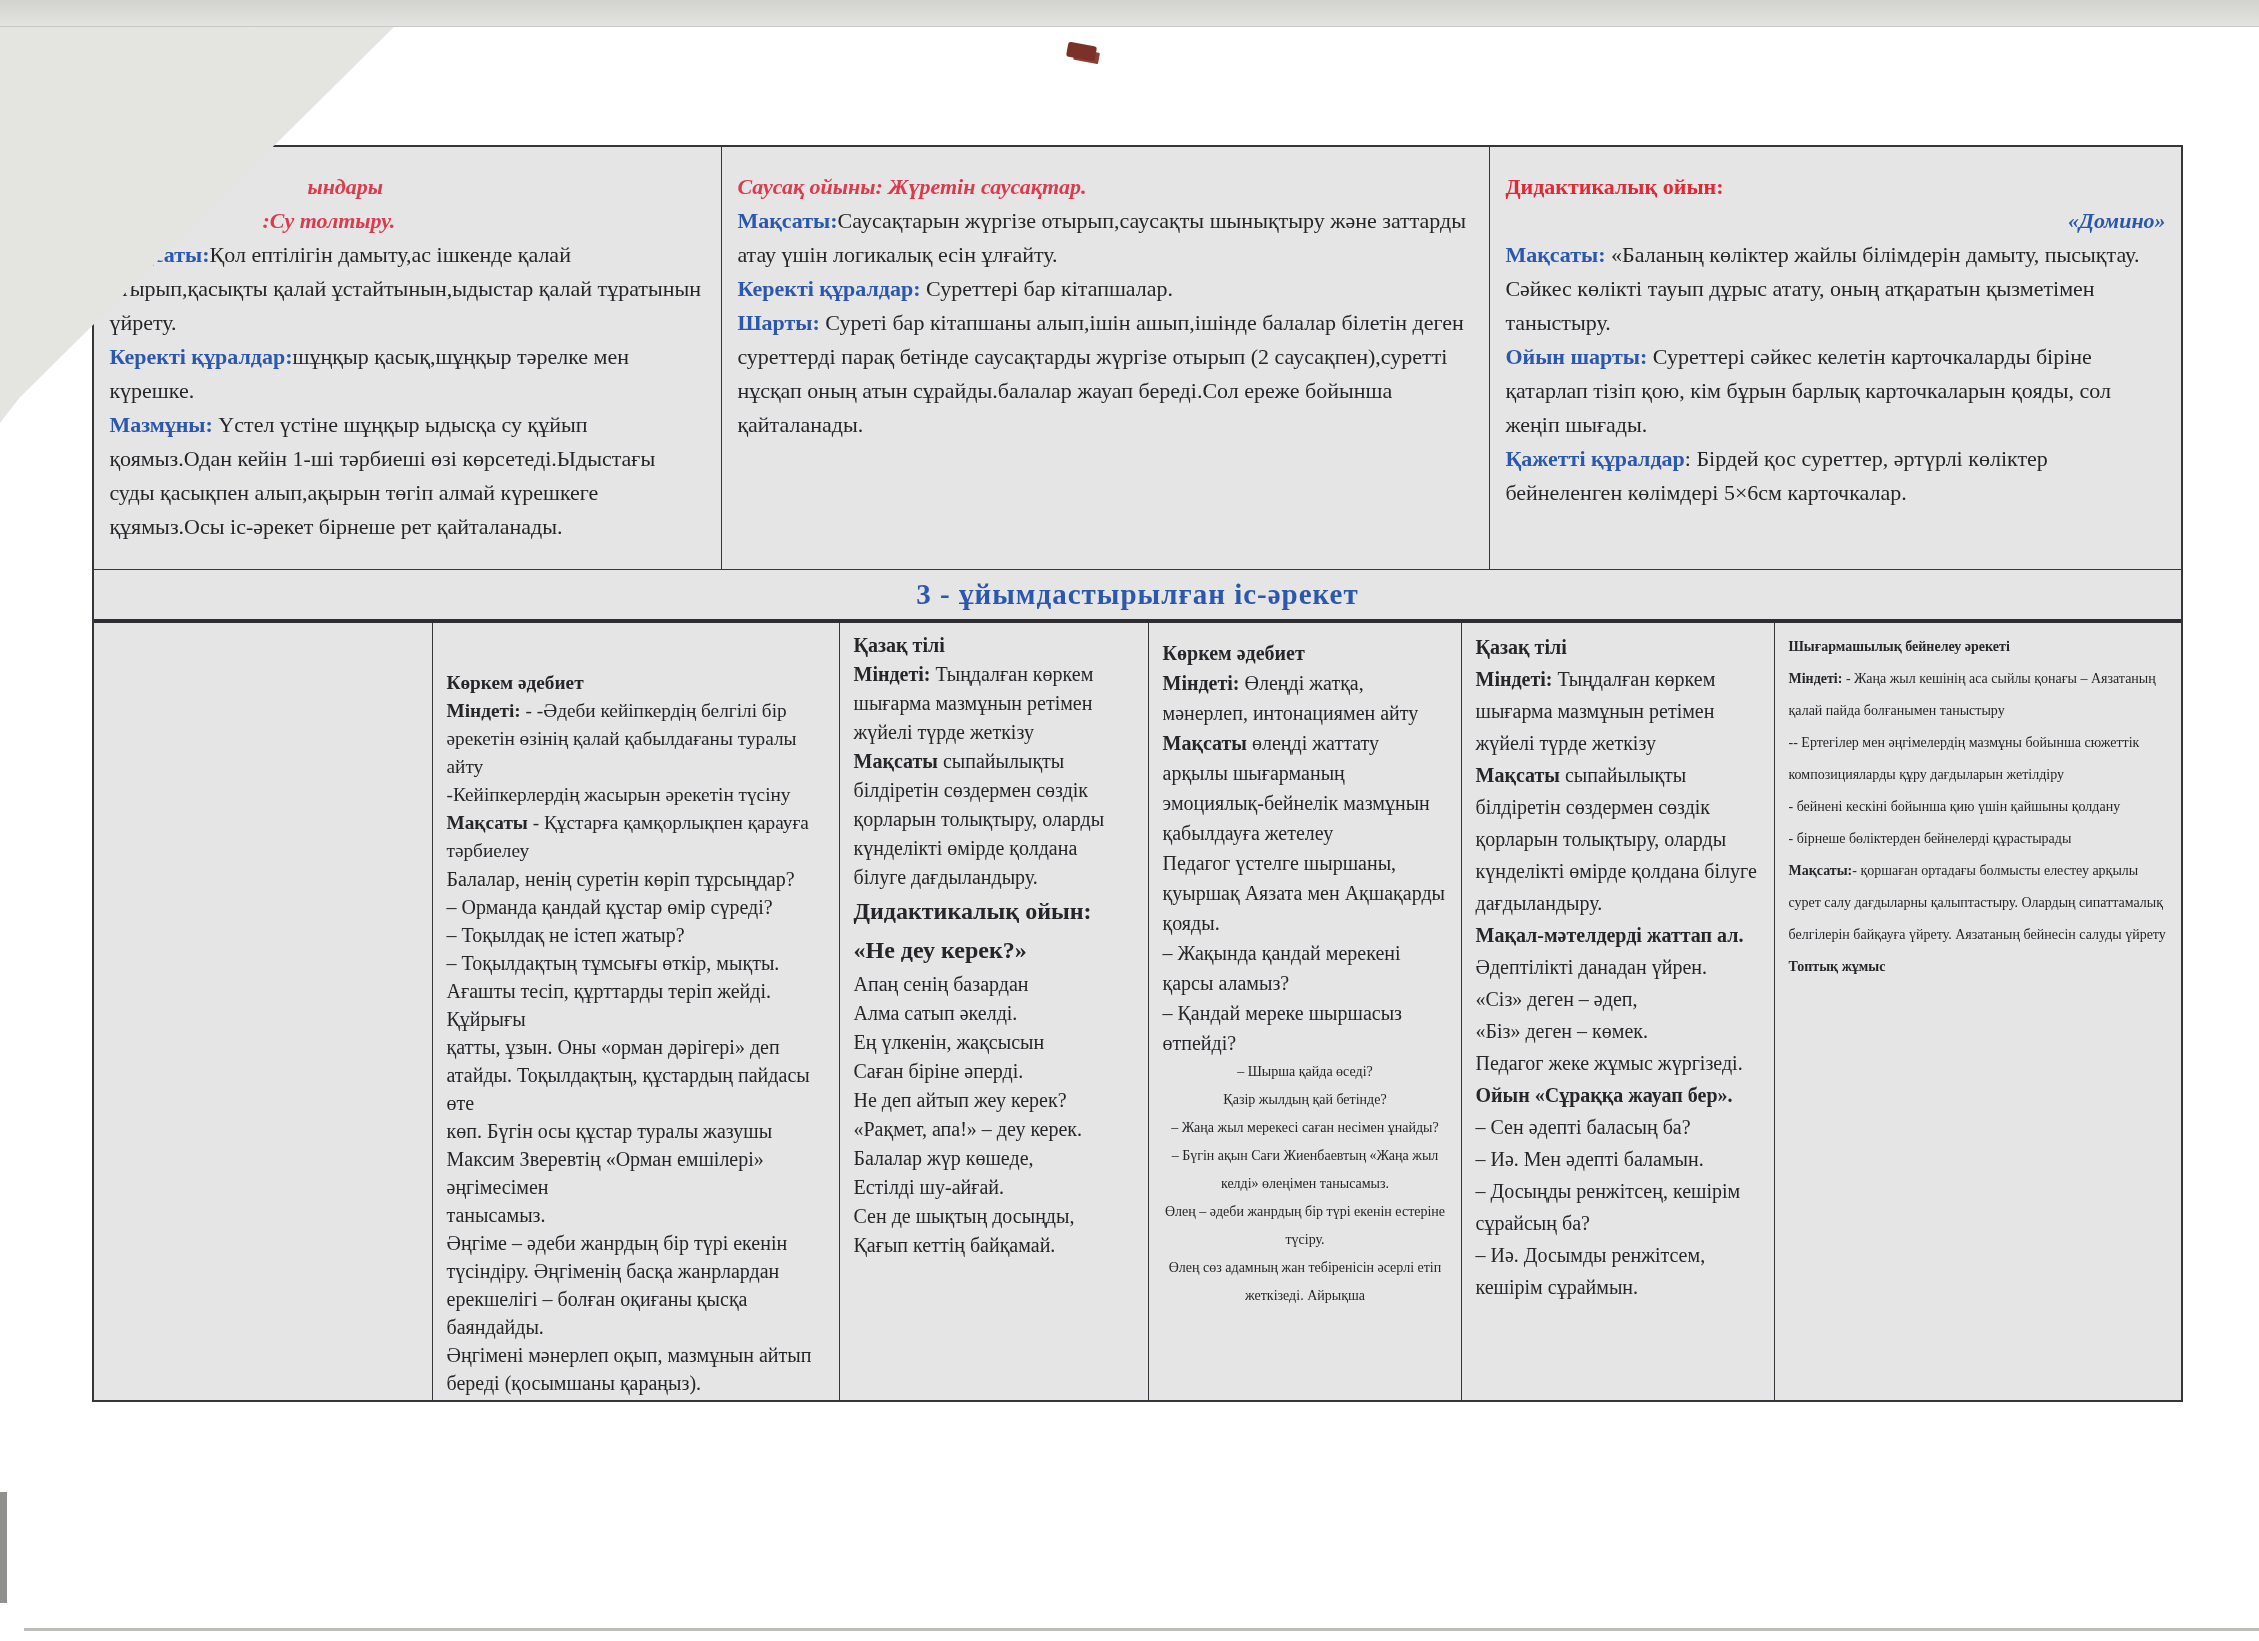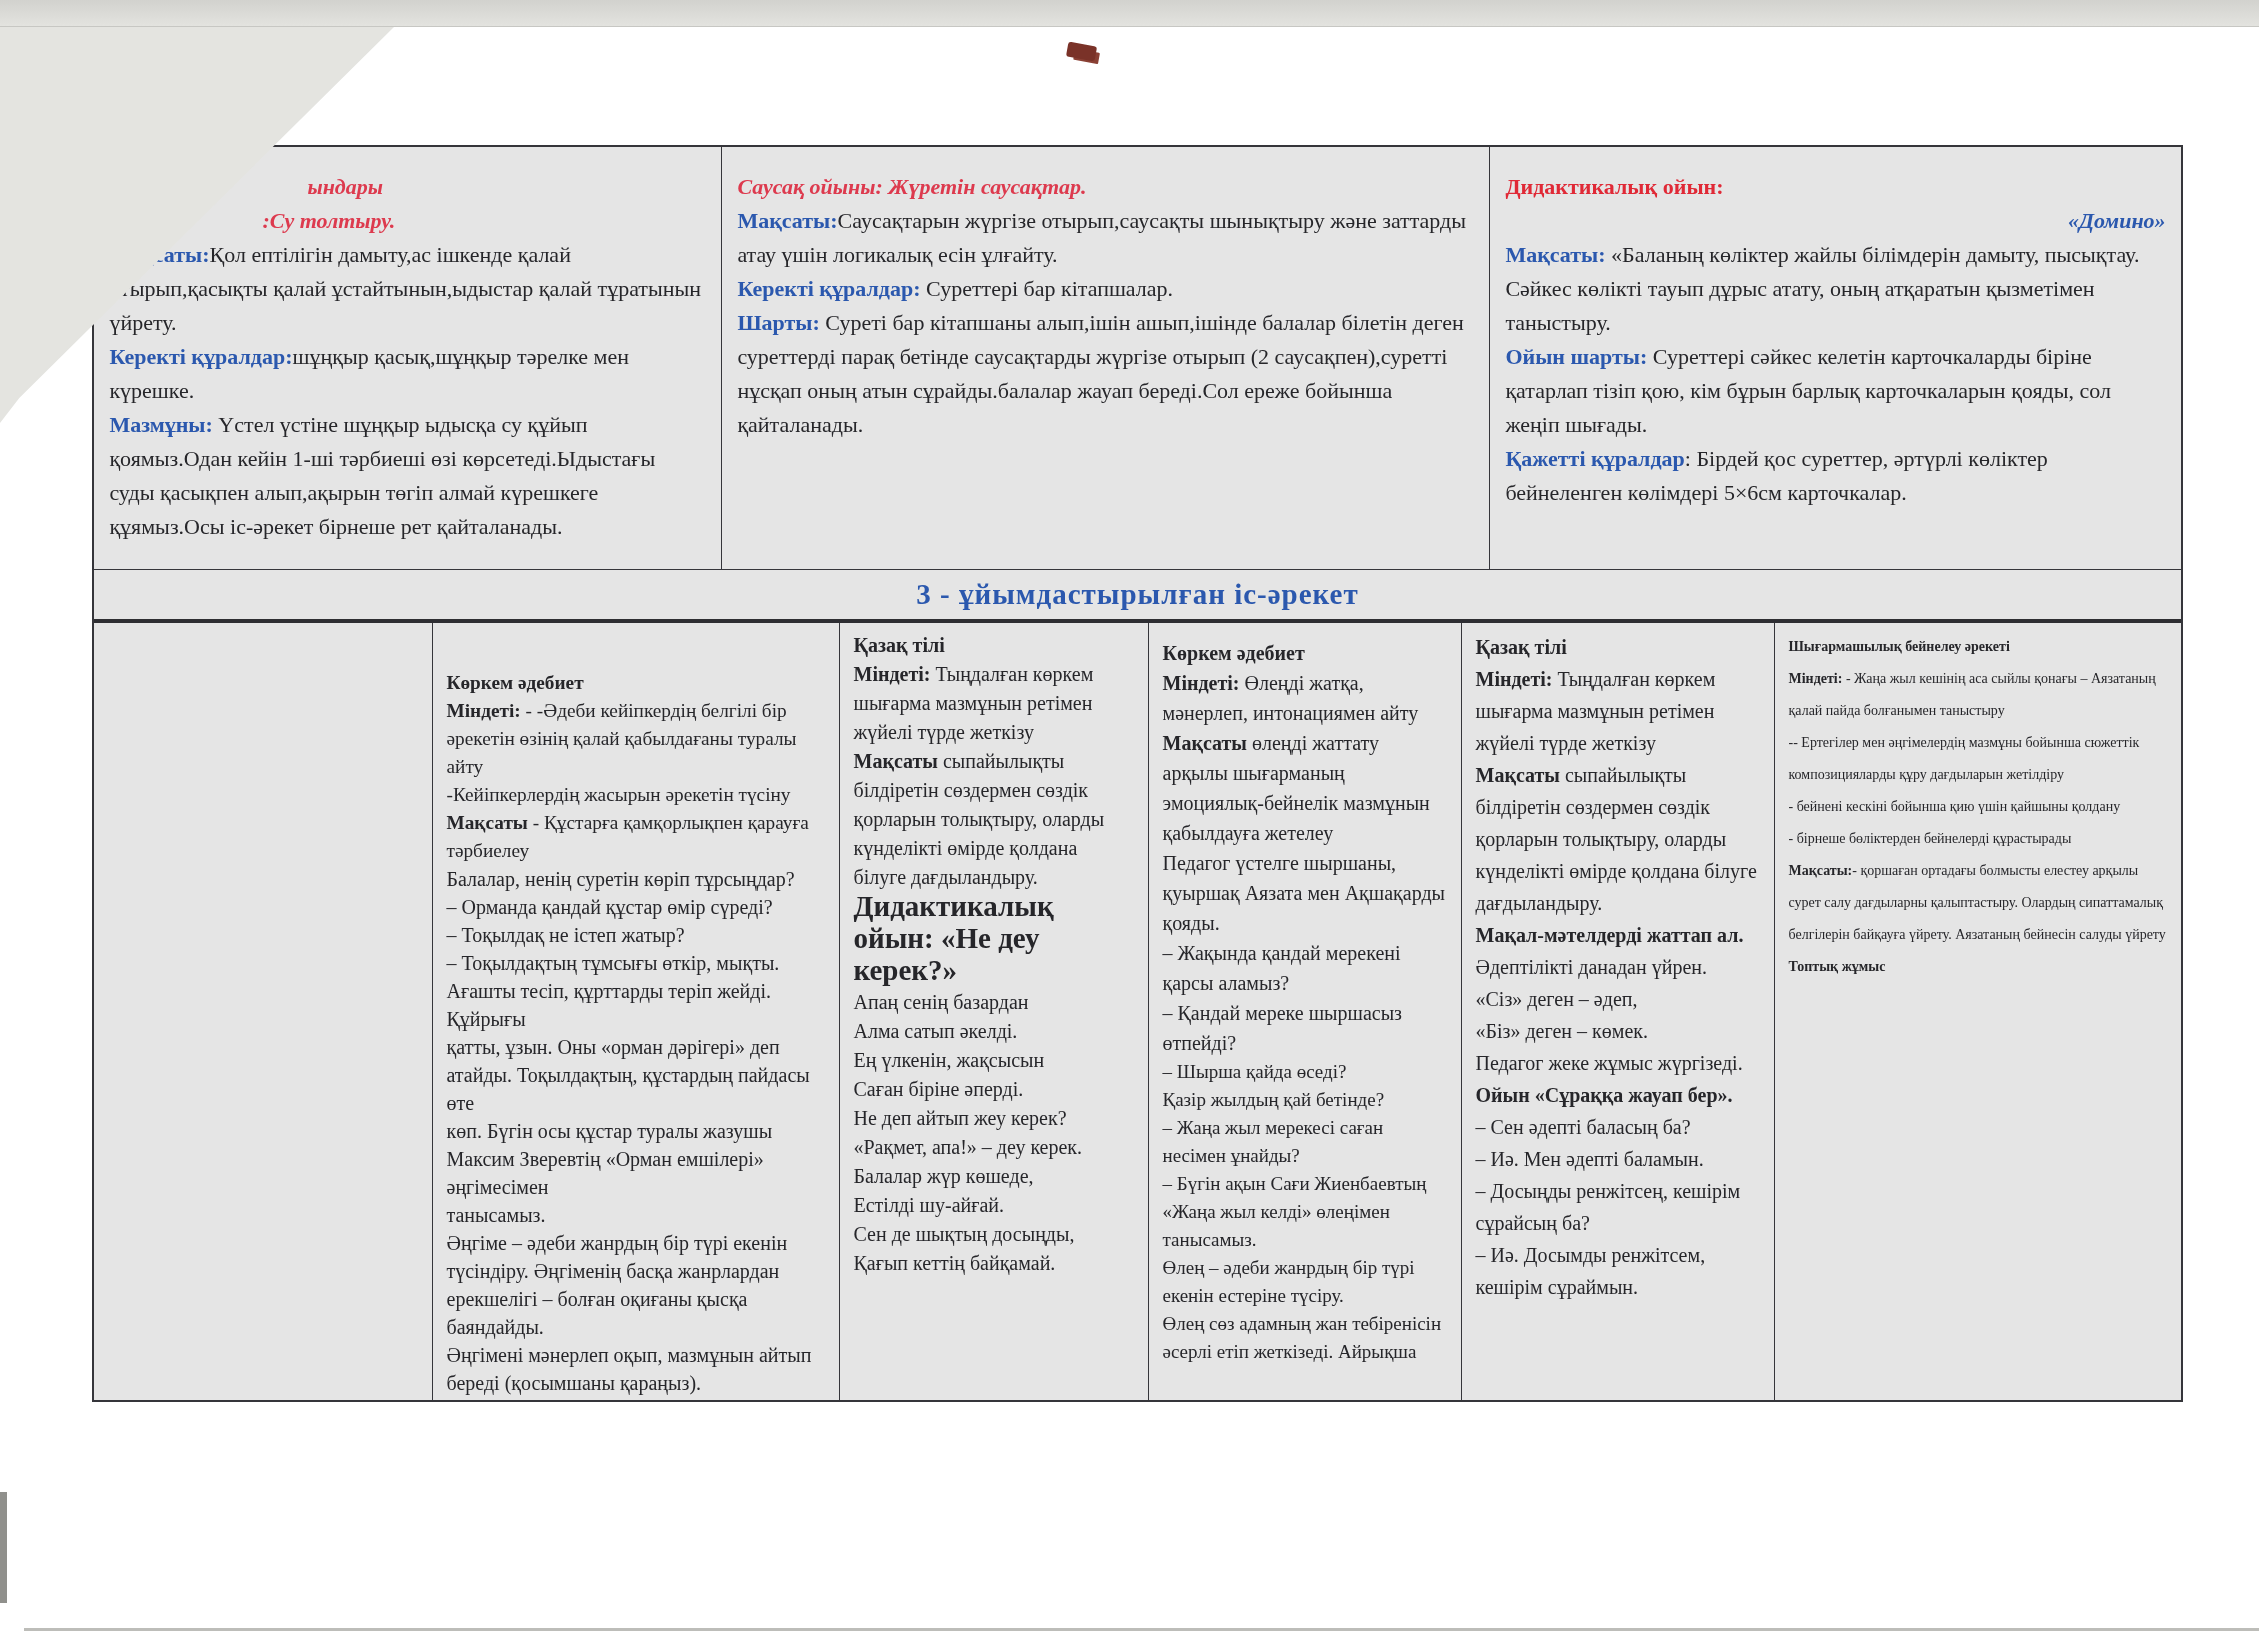--- a/index.html
+++ b/index.html
@@ -73,31 +73,31 @@
   .row-bot .cell{
     border-right:1.9px solid var(--border);
     padding:7.7px 13.5px 0 13.5px;
     overflow:hidden;
   }
   .row-bot .cell:last-child{border-right:none;}
   .c-b2{padding-top:46px !important;font-size:19.3px;line-height:28px;}
   .c-b2 .sm{font-size:20px;}
   .c-b3{font-size:20px;line-height:29px;}
   .c-b4{padding-top:15.4px !important;font-size:20px;line-height:30px;}
-  .c-b4 .sm{font-size:19px;line-height:28px;}
+  .c-b4 .sm{font-size:14px;line-height:28px;text-align:center;}
   .c-b5{font-size:20px;line-height:32px;}
   .c-b6{font-size:14px;line-height:32px;}
   
   .s-n{}
   .s-b{font-weight:700;}
   .s-bl{color:var(--blue);font-weight:700;}
   .s-bli{color:var(--blue);font-weight:700;font-style:italic;}
   .s-ri{color:var(--red);font-weight:700;font-style:italic;}
   .s-rb{color:var(--red2);font-weight:700;}
-  .s-big{font-weight:700;font-size:29px;line-height:28px;}
+  .s-big{font-weight:700;font-size:24px;line-height:39px;}
   .blk.ctr{text-align:right;}
   .blk.ind1{padding-left:198px;}
   .blk.ind2{padding-left:153px;}
 </style>
 </head>
 <body>
 
 <div class="scan-top-strip"></div>
 
 <div class="table-wrap">

